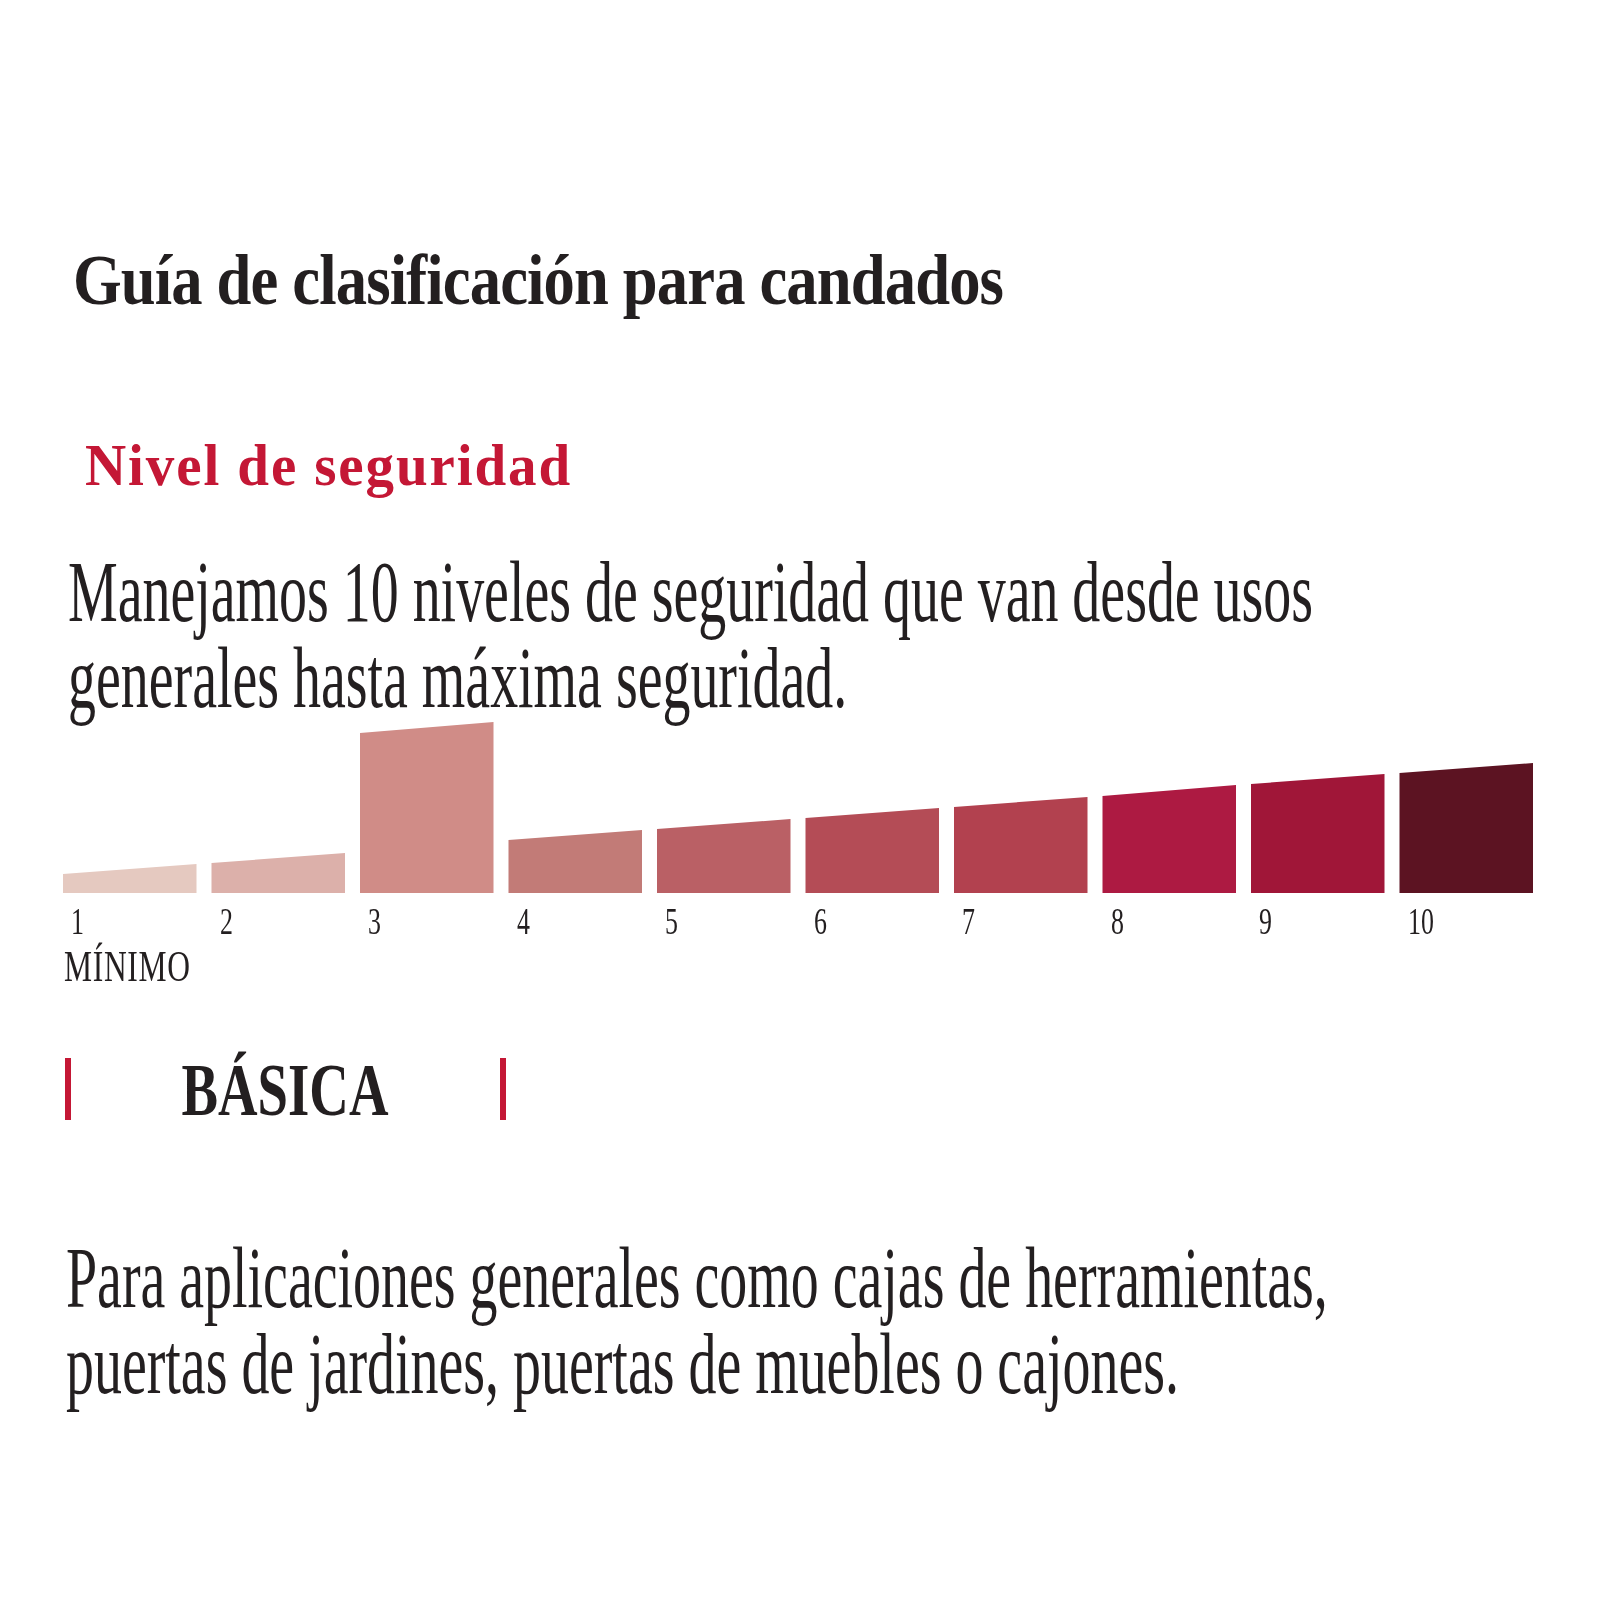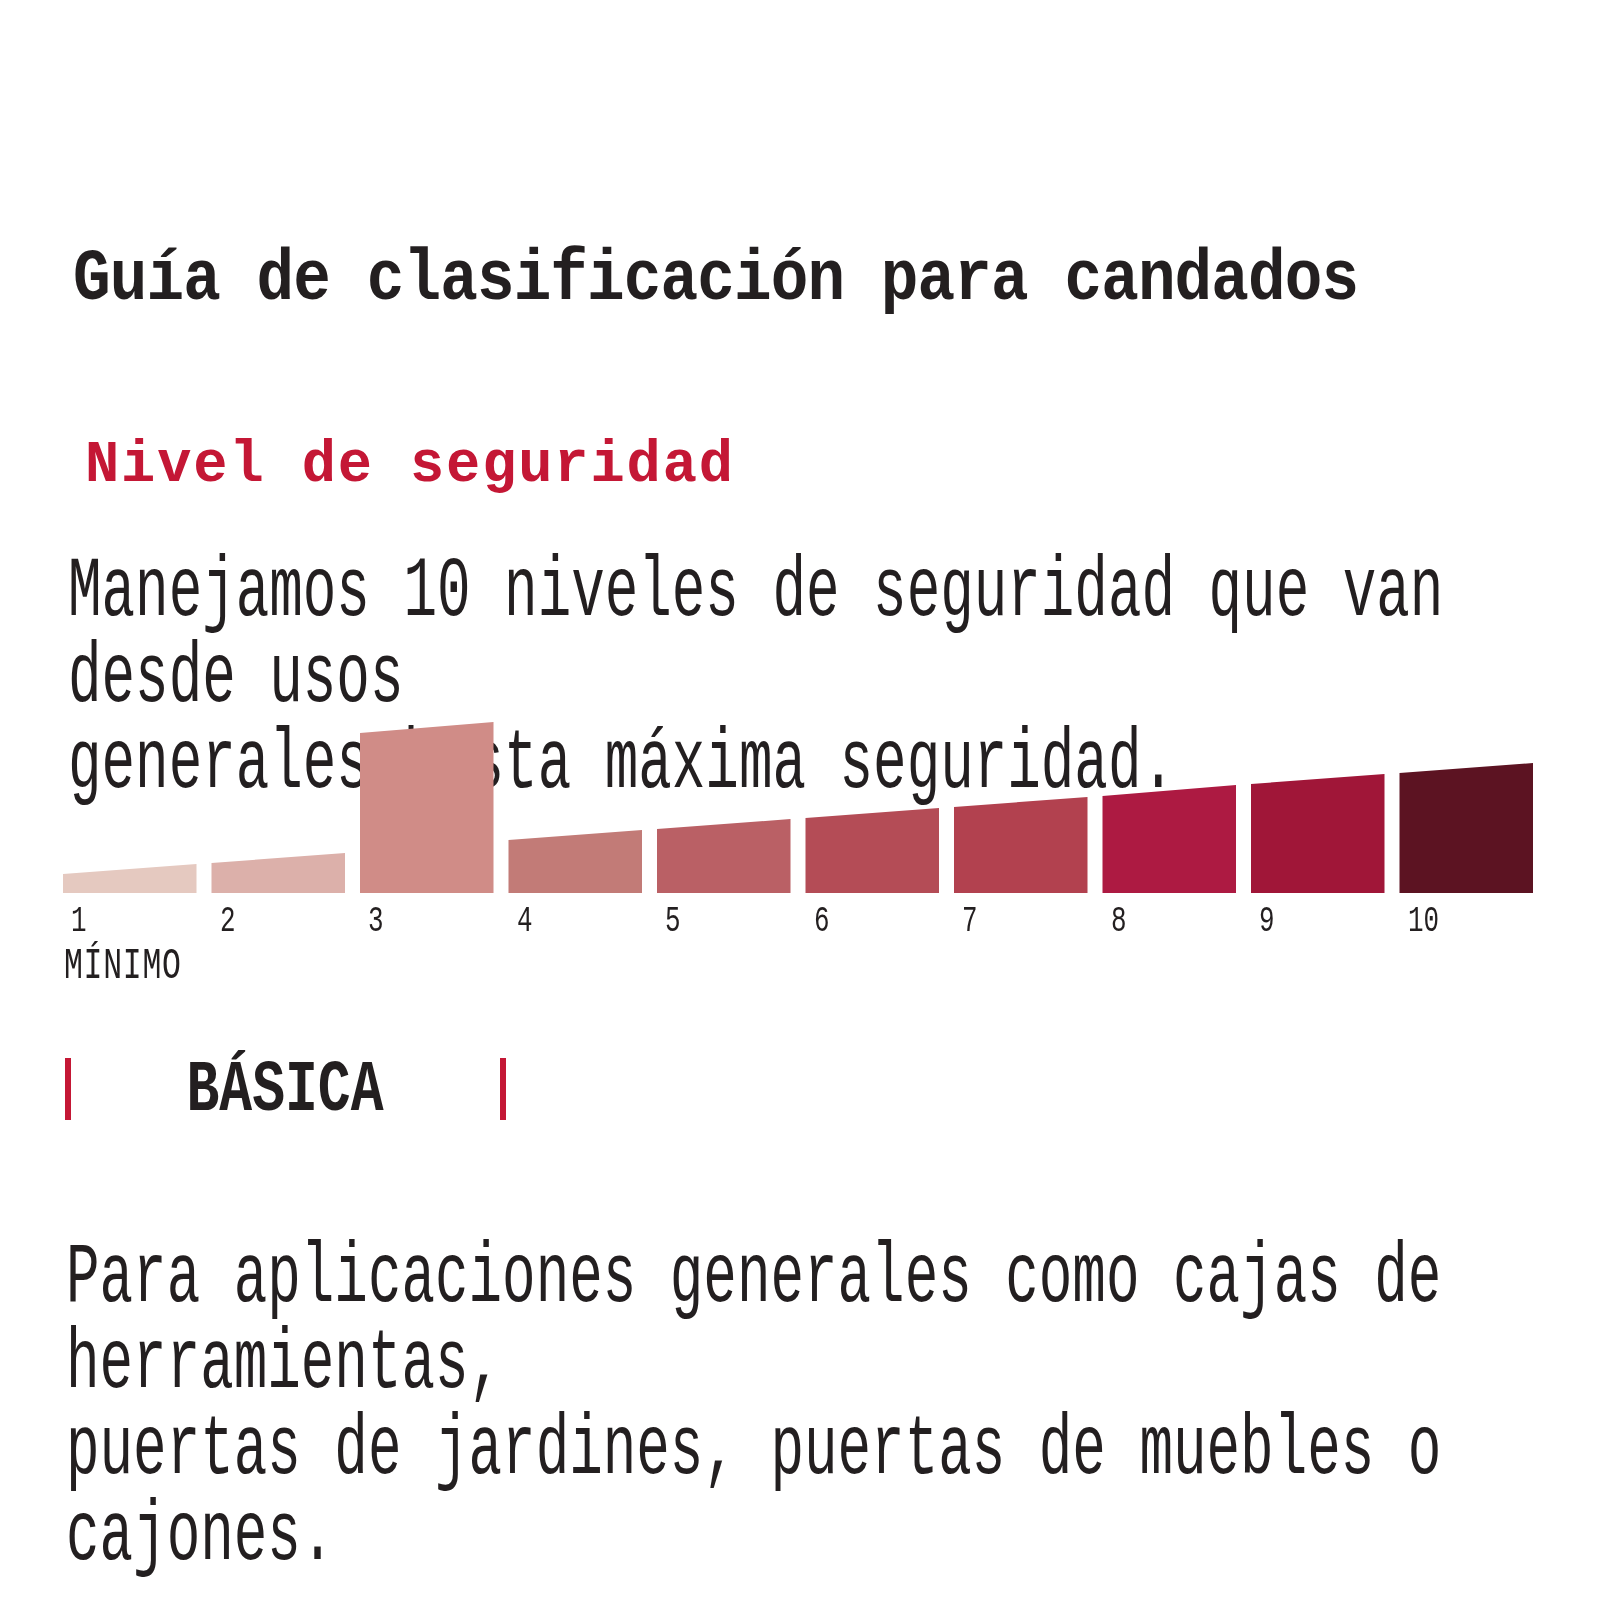--- a/index.html
+++ b/index.html
@@ -1,21 +1,21 @@
 <!DOCTYPE html>
 <html><head>
 <meta charset="utf-8">
 <style>
   html,body{margin:0;padding:0;background:#ffffff;}
   .canvas{
     position:relative;
     width:1560px;height:1600px;
     background:#ffffff;
     overflow:hidden;
-    font-family:Liberation Mono, monospace;
+    font-family:Liberation Serif, serif;
     color:#231f20;
   }
   .abs{position:absolute;}
   .nowrap{white-space:nowrap;}
 
   .page-title{
     left:73px;top:196px;
     font-size:72px;font-weight:bold;line-height:1;
     transform:scaleX(0.87);transform-origin:0 0;
     letter-spacing:-1px;

